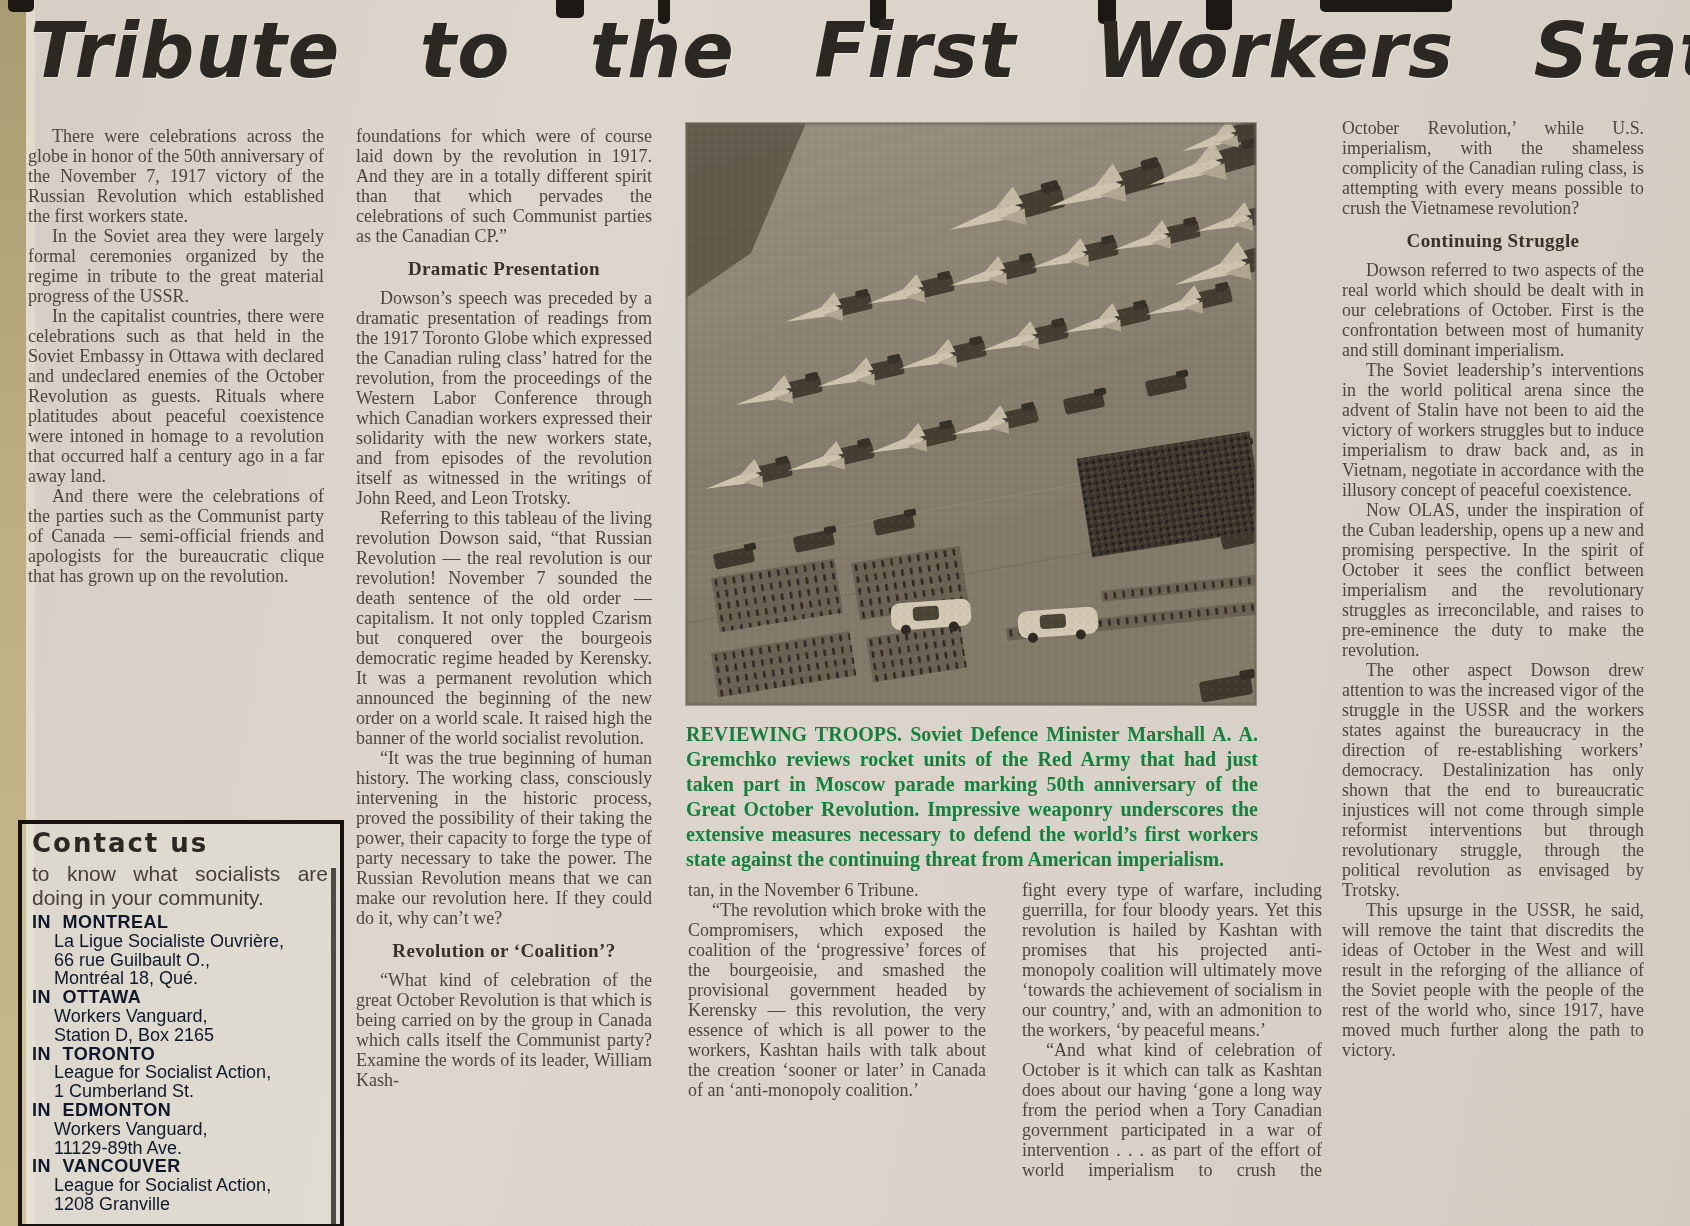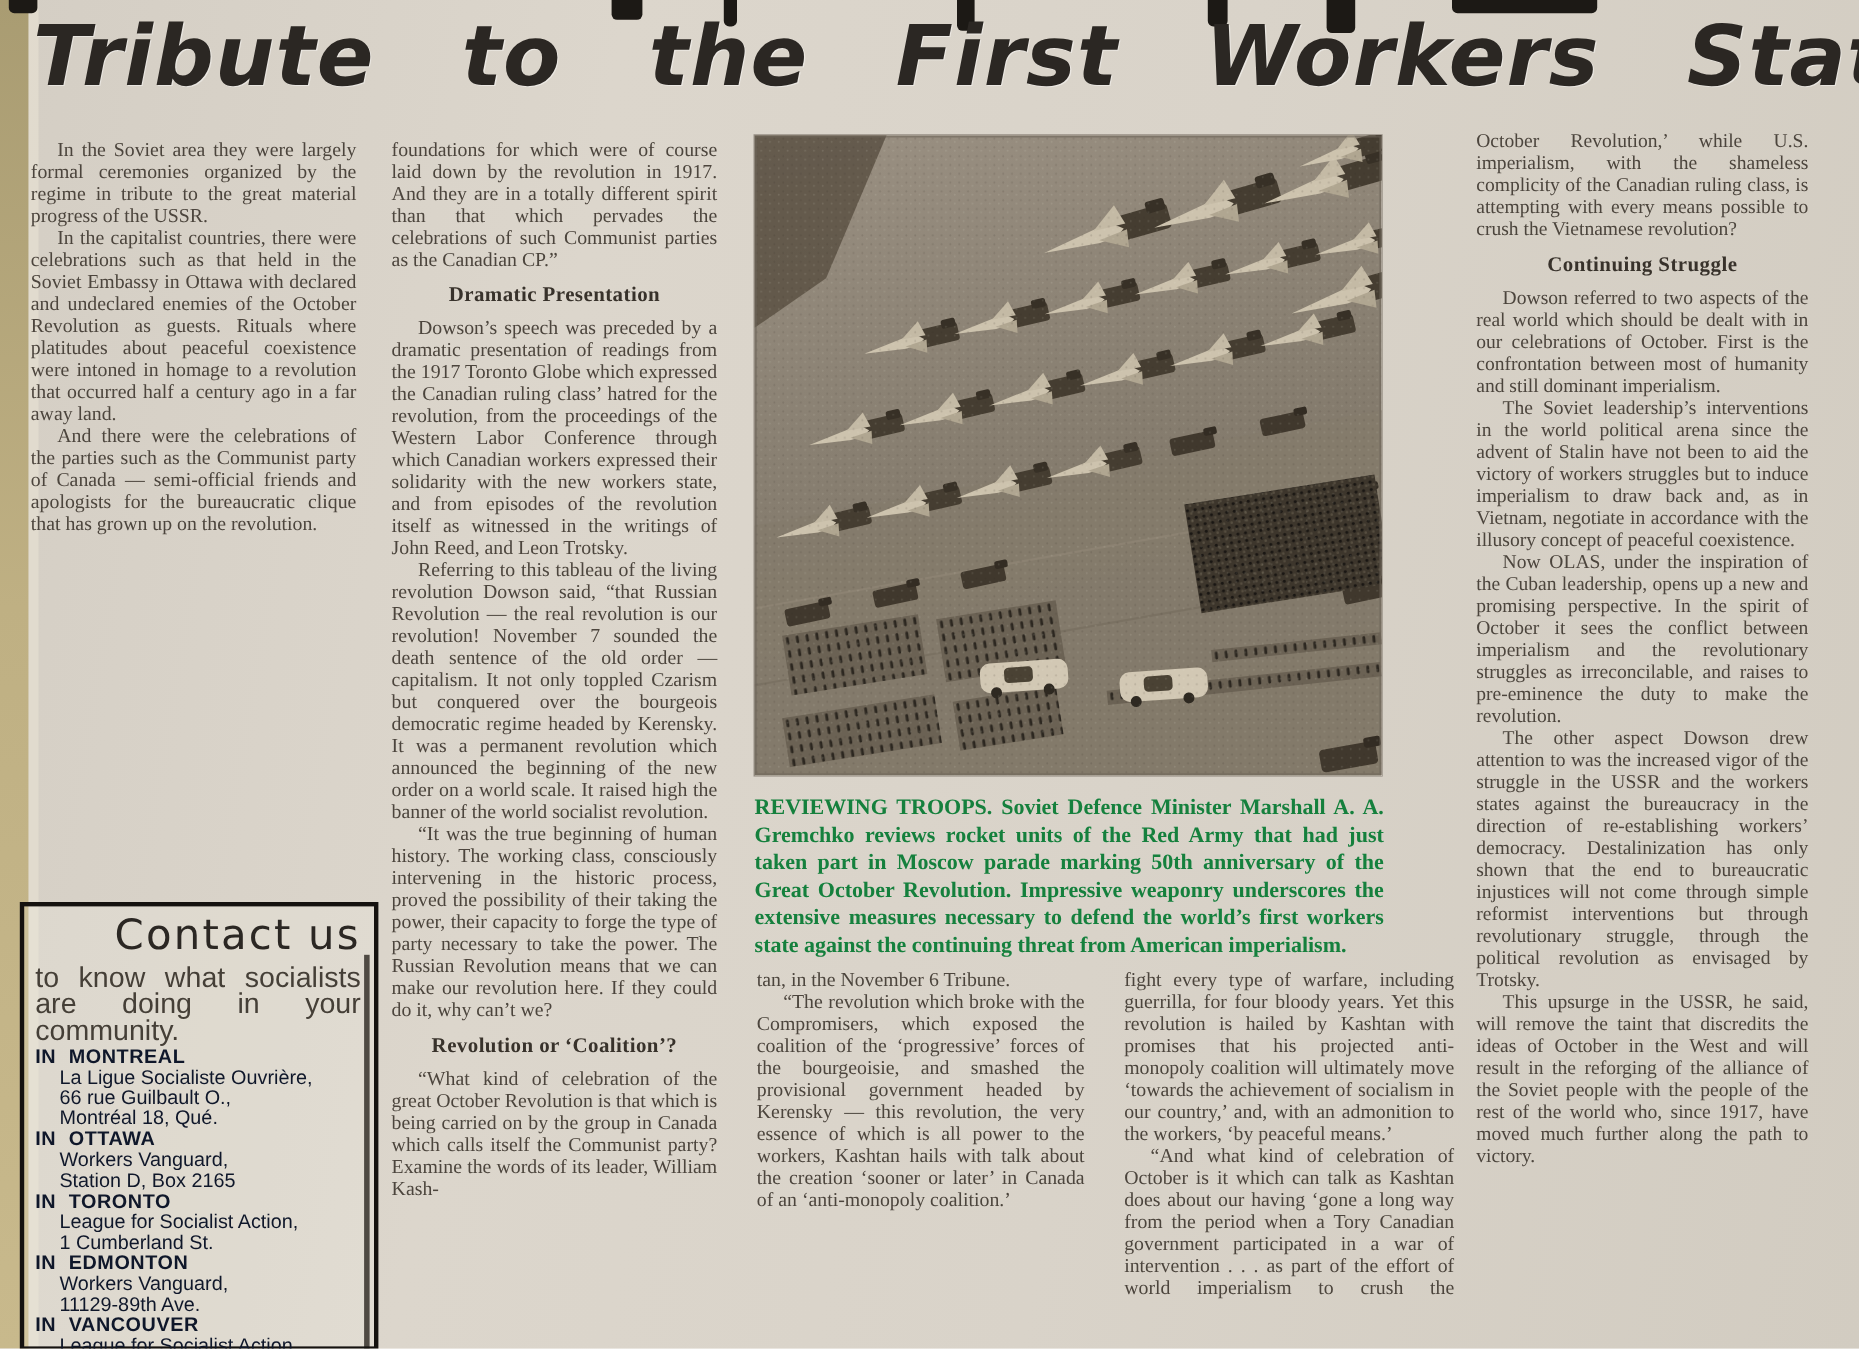--- a/index.html
+++ b/index.html
@@ -29,23 +29,23 @@
   .col2{left:356px;top:126px;width:296px;}
   .col3{left:688px;top:880px;width:298px;}
   .col4{left:1022px;top:880px;width:300px;}
   .col5{left:1342px;top:118px;width:302px;font-size:17.8px;}
   .photo{position:absolute;left:686px;top:123px;width:570px;height:582px;
     box-shadow:0 0 0 1px rgba(90,82,70,.5);}
   .caption{position:absolute;left:686px;top:722px;width:572px;
     font-weight:bold;font-size:20px;line-height:25px;text-align:justify;color:#15803d;}
   .contact-box{position:absolute;left:18px;top:820px;width:296px;height:398px;
     border:4px solid #15120f;padding:2px 12px 0 10px;background:rgba(250,247,240,.18);}
-  .contact-title{font-family:"DejaVu Sans", sans-serif;font-weight:normal;font-size:38px;
-    text-align:right;letter-spacing:2px;color:#2b2723;margin:2px 0 4px;}
-  .contact-intro{font-family:"Liberation Sans", sans-serif;font-size:26px;line-height:24px;
+  .contact-title{font-family:"DejaVu Sans", sans-serif;font-weight:bold;font-size:26px;
+    text-align:left;letter-spacing:2px;color:#2b2723;margin:2px 0 4px;}
+  .contact-intro{font-family:"Liberation Sans", sans-serif;font-size:21px;line-height:24px;
     text-align:justify;color:#453f37;margin-bottom:3px;}
   .c-entry{font-family:"Liberation Sans", sans-serif;font-size:18px;line-height:18.8px;color:#0f172a;}
   .c-city{font-weight:bold;letter-spacing:.5px;word-spacing:6px;}
   .c-line{padding-left:22px;}
 </style>
 </head>
 <body>
 
 <div class="edge-strip"></div>
 <div class="edge-light"></div>
@@ -55,20 +55,21 @@
 <div class="frag" style="left:658px;top:0;width:12px;height:24px;"></div>
 <div class="frag" style="left:870px;top:0;width:16px;height:28px;"></div>
 <div class="frag" style="left:1098px;top:0;width:18px;height:24px;"></div>
 <div class="frag" style="left:1206px;top:0;width:26px;height:30px;"></div>
 <div class="frag" style="left:1320px;top:0;width:132px;height:12px;"></div>
 <div class="scan-line" style="left:331px;top:868px;width:5px;height:358px;"></div>
 
 <h1 class="headline">Tribute to the First Workers State</h1>
 
 <div class="col col1">
+  <p>There were celebrations across the globe in honor of the 50th anniversary of the November 7, 1917 victory of the Russian Revolution which established the first workers state.</p>
   <p>In the Soviet area they were largely formal ceremonies organized by the regime in tribute to the great material progress of the USSR.</p>
   <p>In the capitalist countries, there were celebrations such as that held in the Soviet Embassy in Ottawa with declared and undeclared enemies of the October Revolution as guests. Rituals where platitudes about peaceful coexistence were intoned in homage to a revolution that occurred half a century ago in a far away land.</p>
   <p>And there were the celebrations of the parties such as the Communist party of Canada — semi-official friends and apologists for the bureaucratic clique that has grown up on the revolution.</p>
 </div>
 
 <div class="contact-box">
   <div class="contact-title">Contact us</div>
   <div class="contact-intro">to know what socialists are doing in your community.</div>
   <div class="c-entry">
     <div class="c-city">IN MONTREAL</div>

